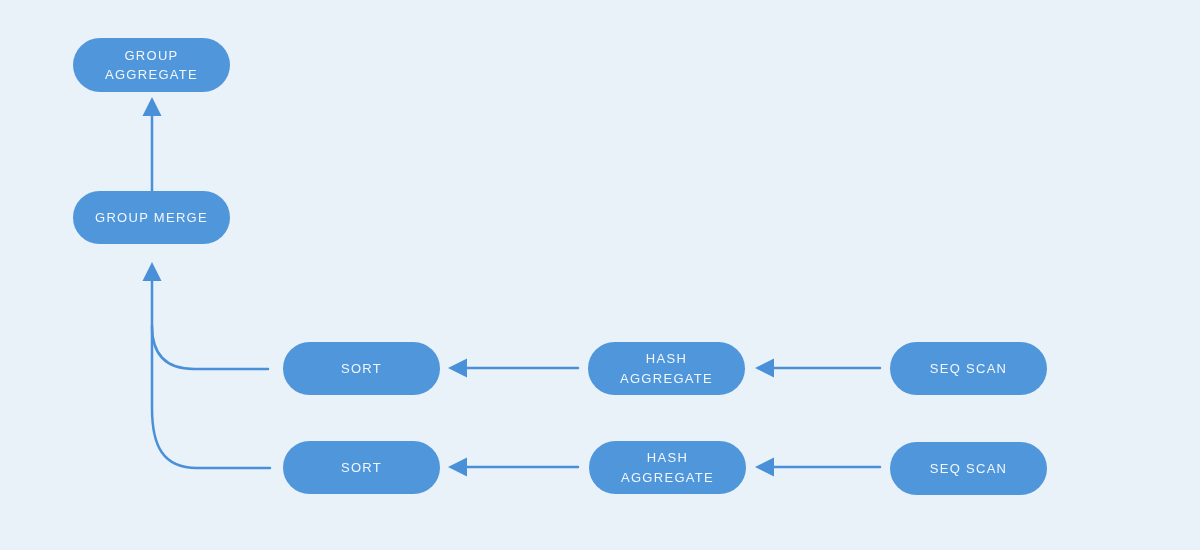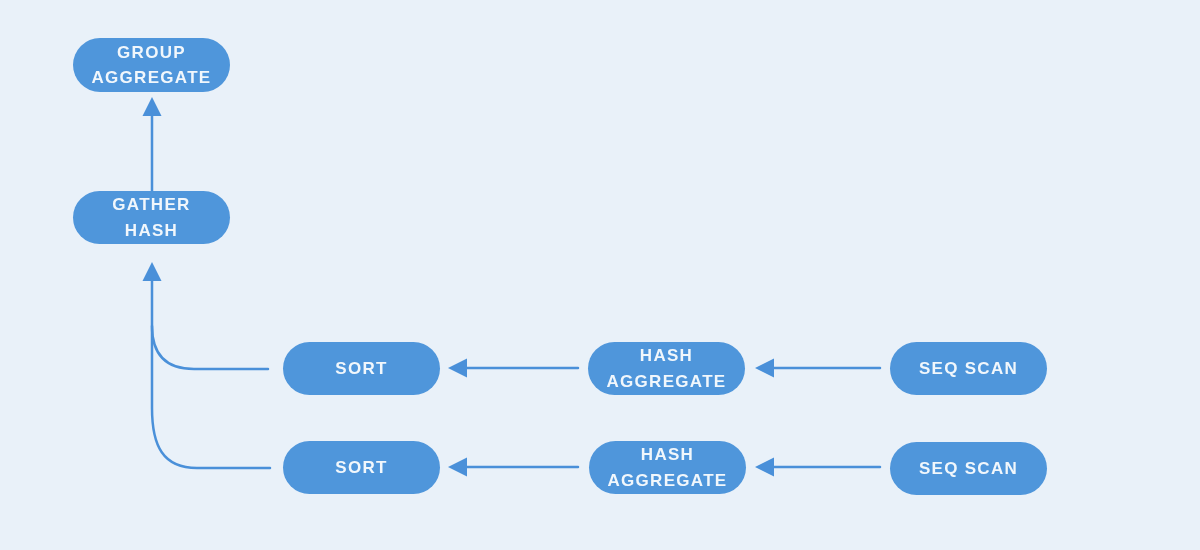--- a/index.html
+++ b/index.html
@@ -38,22 +38,22 @@
   .node {
     position: absolute;
     width: 157px; height: 53px;
     background: var(--node-fill);
     border-radius: 27px;
     display: flex;
     align-items: center;
     justify-content: center;
     text-align: center;
     color: var(--label-text);
-    font-size: 17px;
-    font-weight: 700;
+    font-size: 13px;
+    font-weight: 400;
     letter-spacing: 1.3px;
     line-height: 1.5;
     padding: 0 18px;
     cursor: pointer;
     user-select: none;
   }
   .n-group-aggregate   { left: 73px;  top: 38px;  height: 54px; }
   .n-gather-merge      { left: 73px;  top: 191px; }
   .n-sort-1            { left: 283px; top: 342px; }
   .n-hash-aggregate-1  { left: 588px; top: 342px; }
@@ -88,21 +88,21 @@
 
     <path d="M 880 467 L 774 467"></path>
     <polygon points="755,467 774,457.5 774,476.5"></polygon>
   </svg>
 
   <div class="node n-group-aggregate">
     <span>GROUP AGGREGATE</span>
   </div>
 
   <div class="node n-gather-merge">
-    <span>GATHER HASH</span>
+    <span>GROUP MERGE</span>
   </div>
 
   <div class="node n-sort-1">
     <span>SORT</span>
   </div>
 
   <div class="node n-hash-aggregate-1">
     <span>HASH AGGREGATE</span>
   </div>
 

